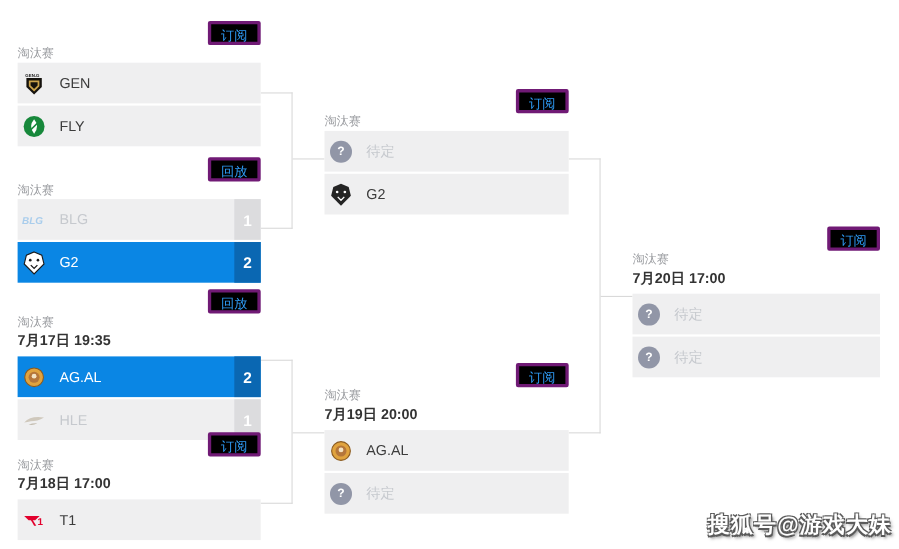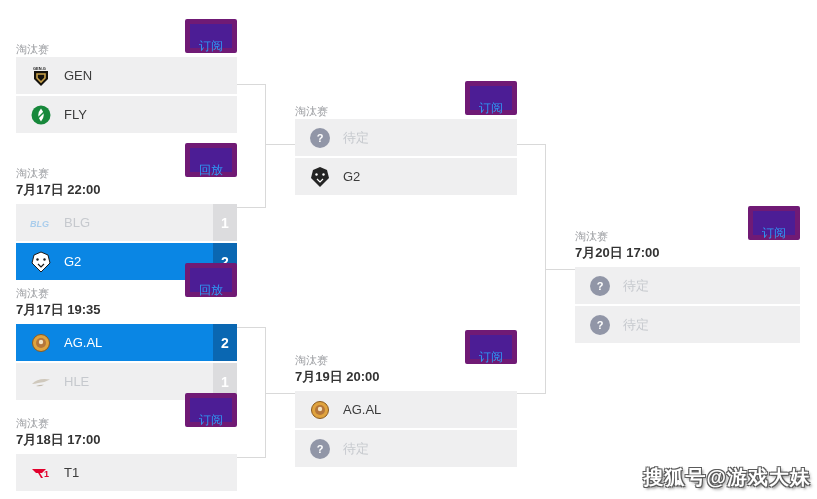--- a/index.html
+++ b/index.html
@@ -4,28 +4,28 @@
 <style>
   html,body{margin:0;padding:0;}
   body{
     width:817px;height:499px;position:relative;background:#fff;overflow:hidden;
     font-family:"Liberation Sans","DejaVu Sans",sans-serif;
   }
   .match{position:absolute;}
   .hdr-stage{font-size:11px;color:#9b9da1;line-height:15px;margin-top:34px;}
   .hdr-date{font-size:13px;font-weight:bold;color:#333;line-height:17px;margin-bottom:6px;}
   .btn{
-    position:absolute;top:11px;right:0;height:22px;padding:12px 9px;box-sizing:border-box;
-    font-size:12px;line-height:20px;color:#2e9bf5;border:5px solid #701a75;background:#4c1d95;
+    position:absolute;top:11px;right:0;height:22px;padding:0 9px;box-sizing:border-box;
+    font-size:12px;line-height:20px;color:#2e9bf5;border:3px solid #701a75;background:#000000;
     border-radius:2px;cursor:pointer;font-family:inherit;
   }
   .rows{display:flex;flex-direction:column;gap:2px;}
   .row{
     height:37px;background:#efeff0;display:flex;align-items:center;
-    padding-left:14px;position:relative;font-size:13px;color:#3c3c3c;box-sizing:border-box;
+    padding-left:4px;position:relative;font-size:13px;color:#3c3c3c;box-sizing:border-box;
   }
   .row .logo{width:22px;height:22px;margin-right:12px;display:flex;align-items:center;justify-content:center;flex:0 0 22px;}
   .row.winner{background:#0a86e4;color:#fff;}
   .row.faded{color:#c6c9ce;}
   .score{
     position:absolute;right:0;top:0;bottom:0;width:24px;display:flex;align-items:center;
     justify-content:center;font-size:14px;font-weight:bold;color:#fff;
   }
   .row.winner .score{background:#0a67b2;}
   .row.faded .score{background:#dcdcde;}
@@ -80,21 +80,20 @@
             <path d="M8 14 L14.5 7.5" stroke="#17883b" stroke-width="1.4" fill="none"></path>
           </svg>
       </span>
       <span class="team-name">FLY</span>
     </div>
   </div>
 </div>
 
 <div class="match" style="left:16px;top:132px;width:221px;">
   <div class="hdr-stage">淘汰赛</div>
-  <div class="hdr-date">7月17日 22:00</div>
   <button class="btn">回放</button>
   <div class="rows">
     <div class="row faded">
       <span class="logo">
         <svg width="22" height="22" viewBox="0 0 22 22">
             <text x="0" y="15" font-size="9" font-style="italic" font-weight="bold" fill="#a9cdec">BLG</text>
           </svg>
       </span>
       <span class="team-name">BLG</span>
       <span class="score">1</span>

